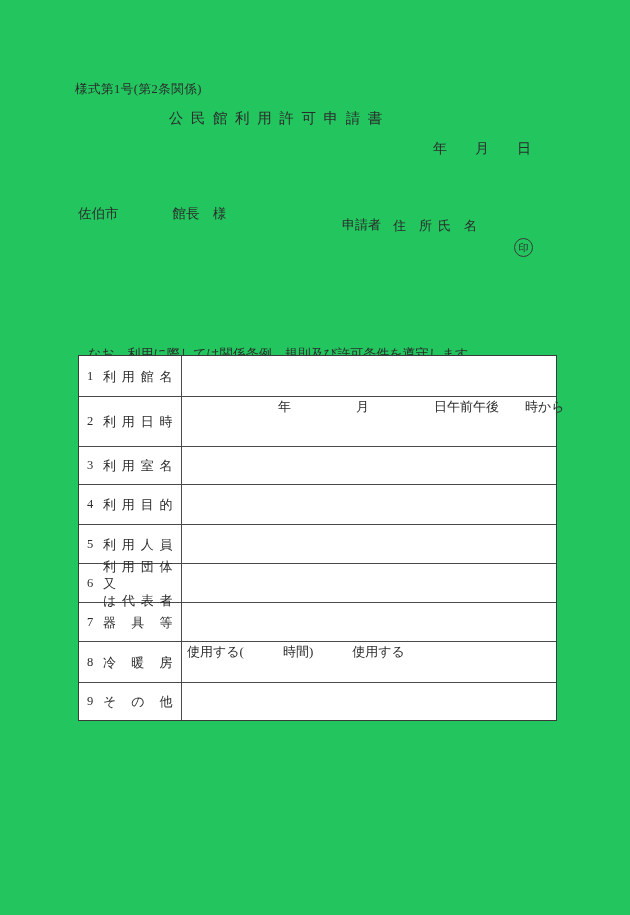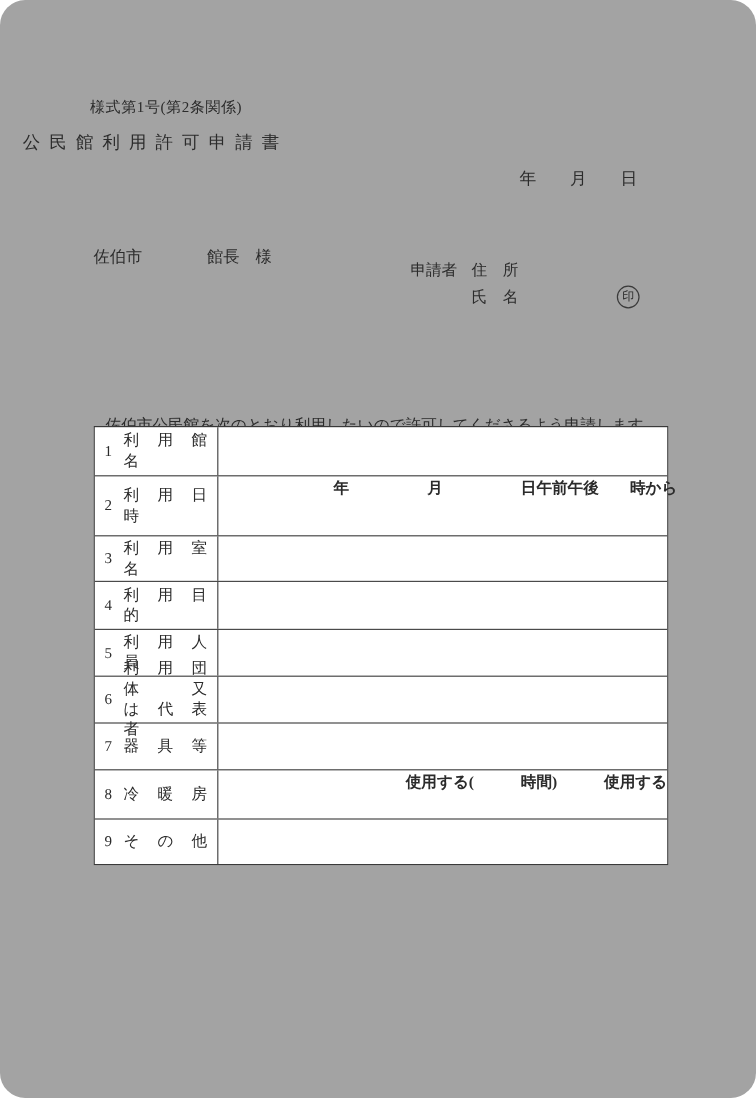--- a/index.html
+++ b/index.html
@@ -4,43 +4,43 @@
 <style>
   html,body{margin:0;padding:0;}
   body{
     width:630px;height:915px;
     background:#ffffff;
     font-family:"Liberation Serif","DejaVu Serif",serif;
     color:#2b2b2b;
     position:relative;
     overflow:hidden;
   }
-  .page{position:absolute;inset:0;background:#a3a3a3;border-radius:21px;}
+  .page{position:absolute;inset:0;background:#22c55e;}
   .form-code{
     position:absolute;left:75px;top:81px;
     font-size:12.5px;letter-spacing:0.5px;white-space:pre;
   }
   .title{
     position:absolute;left:0;top:109px;width:553px;
-    text-align:left;font-size:14.5px;letter-spacing:2px;white-space:pre;margin-left:19px;
+    text-align:center;font-size:14.5px;letter-spacing:2px;white-space:pre;
   }
   .date-line{
     position:absolute;top:140px;right:99px;
     font-size:14px;white-space:pre;
   }
   .addressee{
     position:absolute;left:78px;top:177px;
     font-size:13.5px;white-space:pre;margin-top:28px;
   }
   .applicant{
     position:absolute;left:342px;top:216px;
-    display:flex;align-items:flex-start;font-size:13px;
+    display:flex;align-items:center;font-size:13px;
   }
   .applicant-label{white-space:pre;margin-right:12px;}
-  .applicant-col{display:flex;flex-direction:column;gap:6px;}
+  .applicant-col{display:flex;flex-direction:row;gap:6px;}
   .applicant-col div{white-space:pre;line-height:17px;}
   .seal{
     position:absolute;left:514px;top:238px;
     width:17px;height:17px;border:1px solid #3a3a3a;border-radius:50%;
     display:flex;align-items:center;justify-content:center;
     font-size:10px;line-height:1;
   }
   .paragraph{
     position:absolute;left:88px;top:299px;
     font-size:13px;line-height:22px;white-space:pre;
@@ -63,28 +63,28 @@
   .t-row:nth-child(8){height:41px;}
   .t-row:nth-child(9){height:38px;}
   .t-label{
     width:103px;flex:none;box-sizing:border-box;
     border-right:1px solid #4a4a4a;
     display:flex;align-items:center;
     padding:0 8px 0 8px;gap:5px;
     font-size:13px;
   }
   .t-num{flex:none;width:11px;font-size:12.5px;}
-  .t-label-text{flex:1;min-width:0;font-family:Liberation Mono, monospace;}
+  .t-label-text{flex:1;min-width:0;}
   .t-label-line{
     text-align:justify;text-align-last:justify;
     line-height:17px;letter-spacing:0.5px;
   }
   .t-value{
-    flex:1;display:flex;flex-direction:row;justify-content:flex-end;
-    padding-left:5px;font-size:13px;box-sizing:border-box;font-weight:bold;
+    flex:1;display:flex;flex-direction:row;justify-content:flex-start;
+    padding-left:5px;font-size:13px;box-sizing:border-box;
   }
   .t-value-line{white-space:pre;line-height:19px;}
 </style>
 </head>
 <body>
 
 <div class="page">
 
   <div class="form-code">様式第1号(第2条関係)</div>
 
@@ -100,21 +100,20 @@
       <div>住　所</div>
       <div>氏　名</div>
     </div>
   </div>
 
   <div class="seal">
     <span>印</span>
   </div>
 
   <div class="paragraph">
-    <div>佐伯市公民館を次のとおり利用したいので許可してくださるよう申請します。</div>
     <div>なお、利用に際しては関係条例、規則及び許可条件を遵守します。</div>
   </div>
 
   <div class="app-table" id="app-table">
       <div class="t-row">
         <div class="t-label">
           <div class="t-num">1</div>
           <div class="t-label-text">
             <div class="t-label-line">利 用 館 名</div>
           </div>

